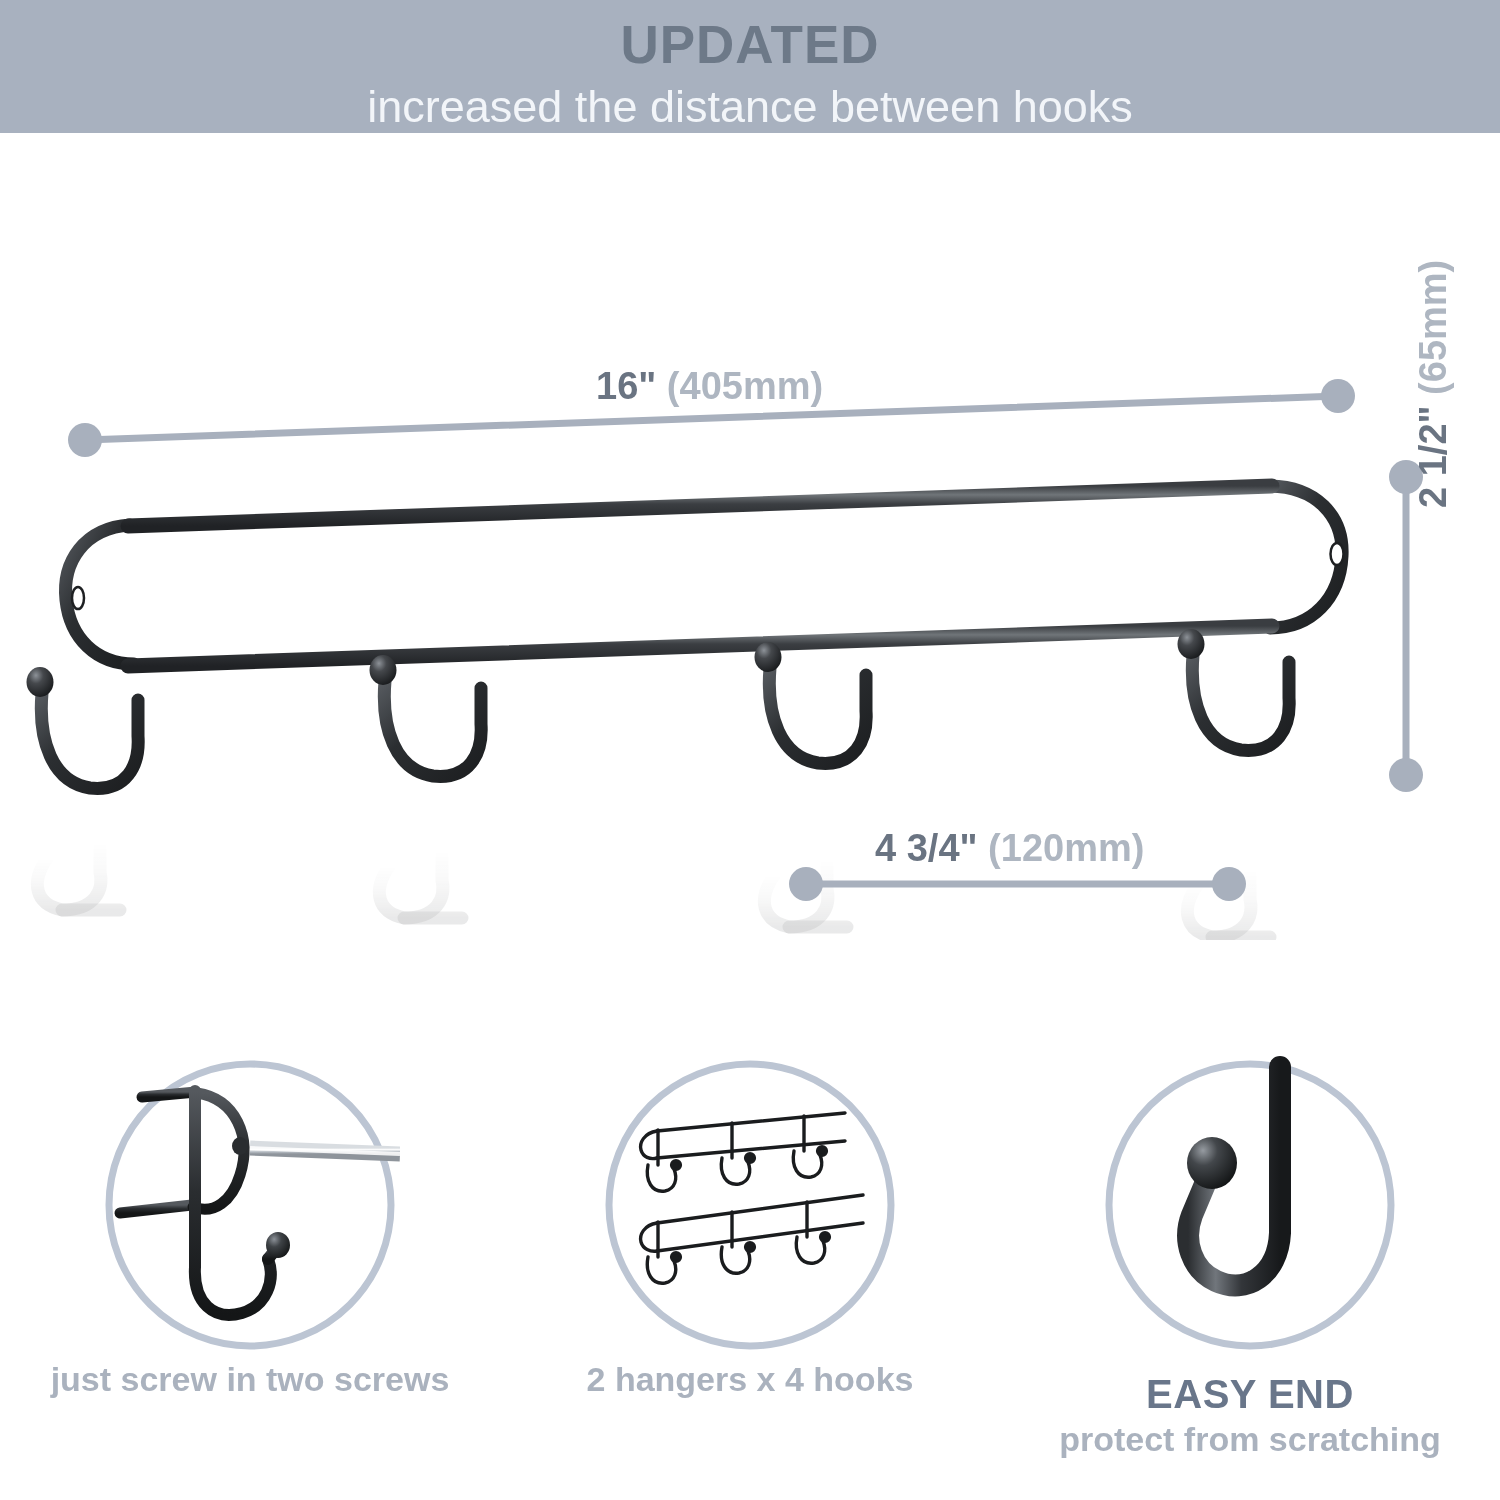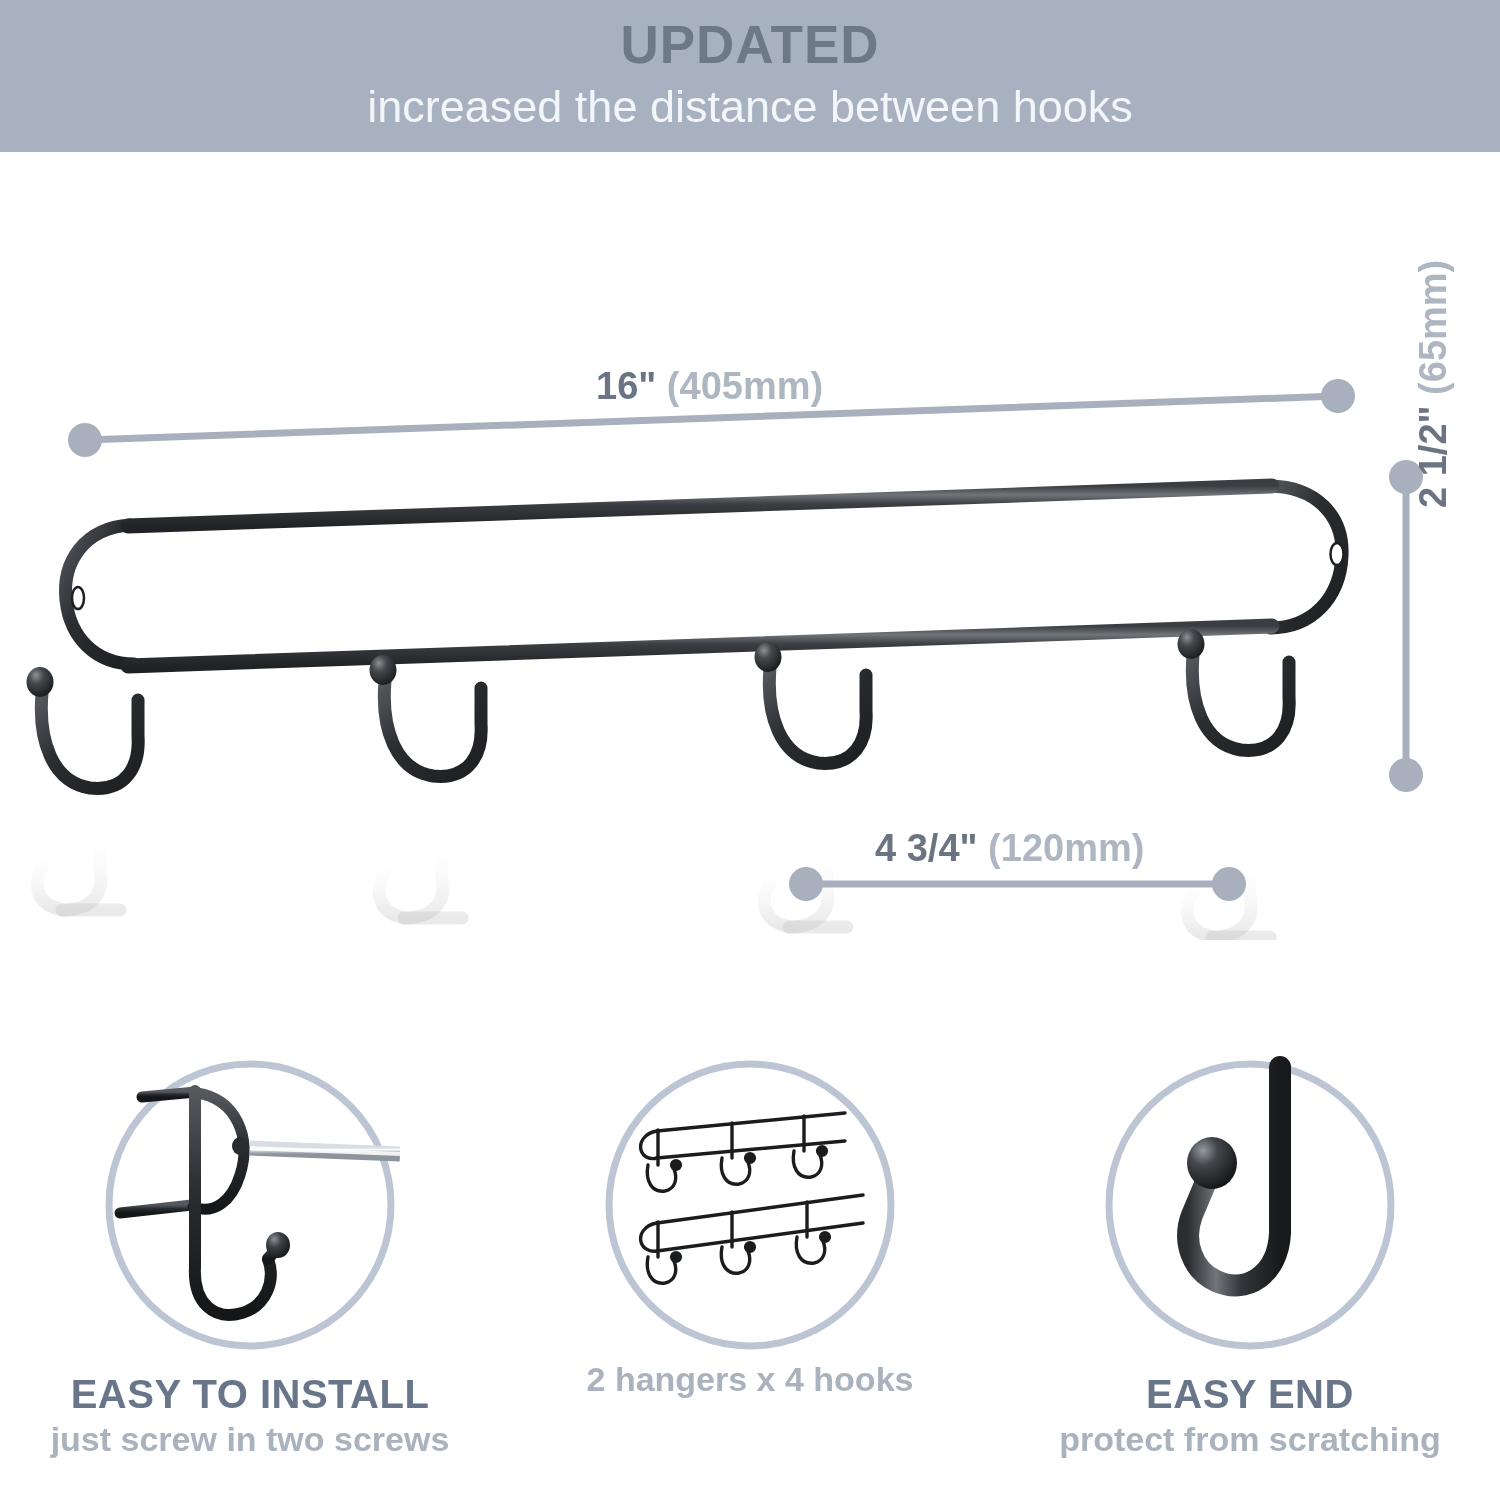--- a/index.html
+++ b/index.html
@@ -14,21 +14,21 @@
     overflow: hidden;
     font-family: "Liberation Sans", sans-serif;
     -webkit-font-smoothing: antialiased;
   }
 
   
   .header-band {
     position: absolute;
     left: 0; top: 0;
     width: 1500px;
-    height: 152px;
+    height: 133px;
     background: #a8b1bf;
     display: flex;
     flex-direction: column;
     align-items: center;
     justify-content: flex-start;
     box-sizing: border-box;
     padding-top: 16px;
   }
   .header-title {
     font-size: 53px;
@@ -311,21 +311,20 @@
         <path d="M 168 204 L 176 194" fill="none" stroke="url(#f1tube)" stroke-width="12" stroke-linecap="round"></path>
 
         <path d="M 150 93 L 300 99" fill="none" stroke="url(#f1shaft)" stroke-width="15" stroke-linecap="butt"></path>
         <path d="M 150 93 L 300 99" fill="none" stroke="#ffffff" stroke-width="4" stroke-linecap="butt" opacity="0.85"></path>
 
         <ellipse cx="140" cy="91" rx="8" ry="9" fill="#2a2d30"></ellipse>
 
         <ellipse cx="178" cy="190" rx="12" ry="13" fill="url(#f1ball)"></ellipse>
       </svg>
     </div>
-    <div class="feature-title">EASY TO INSTALL</div>
     <div class="feature-sub">just screw in two screws</div>
   </div>
 
   <div class="feature">
     <div class="feature-circle">
       <svg width="300" height="300" viewBox="0 0 300 300" xmlns="http://www.w3.org/2000/svg">
         <circle cx="150" cy="150" r="141" fill="none" stroke="#bcc5d3" stroke-width="7"></circle>
         <g stroke="#1a1c1e" fill="none" stroke-width="3.4" stroke-linecap="round">
 
           <g>

